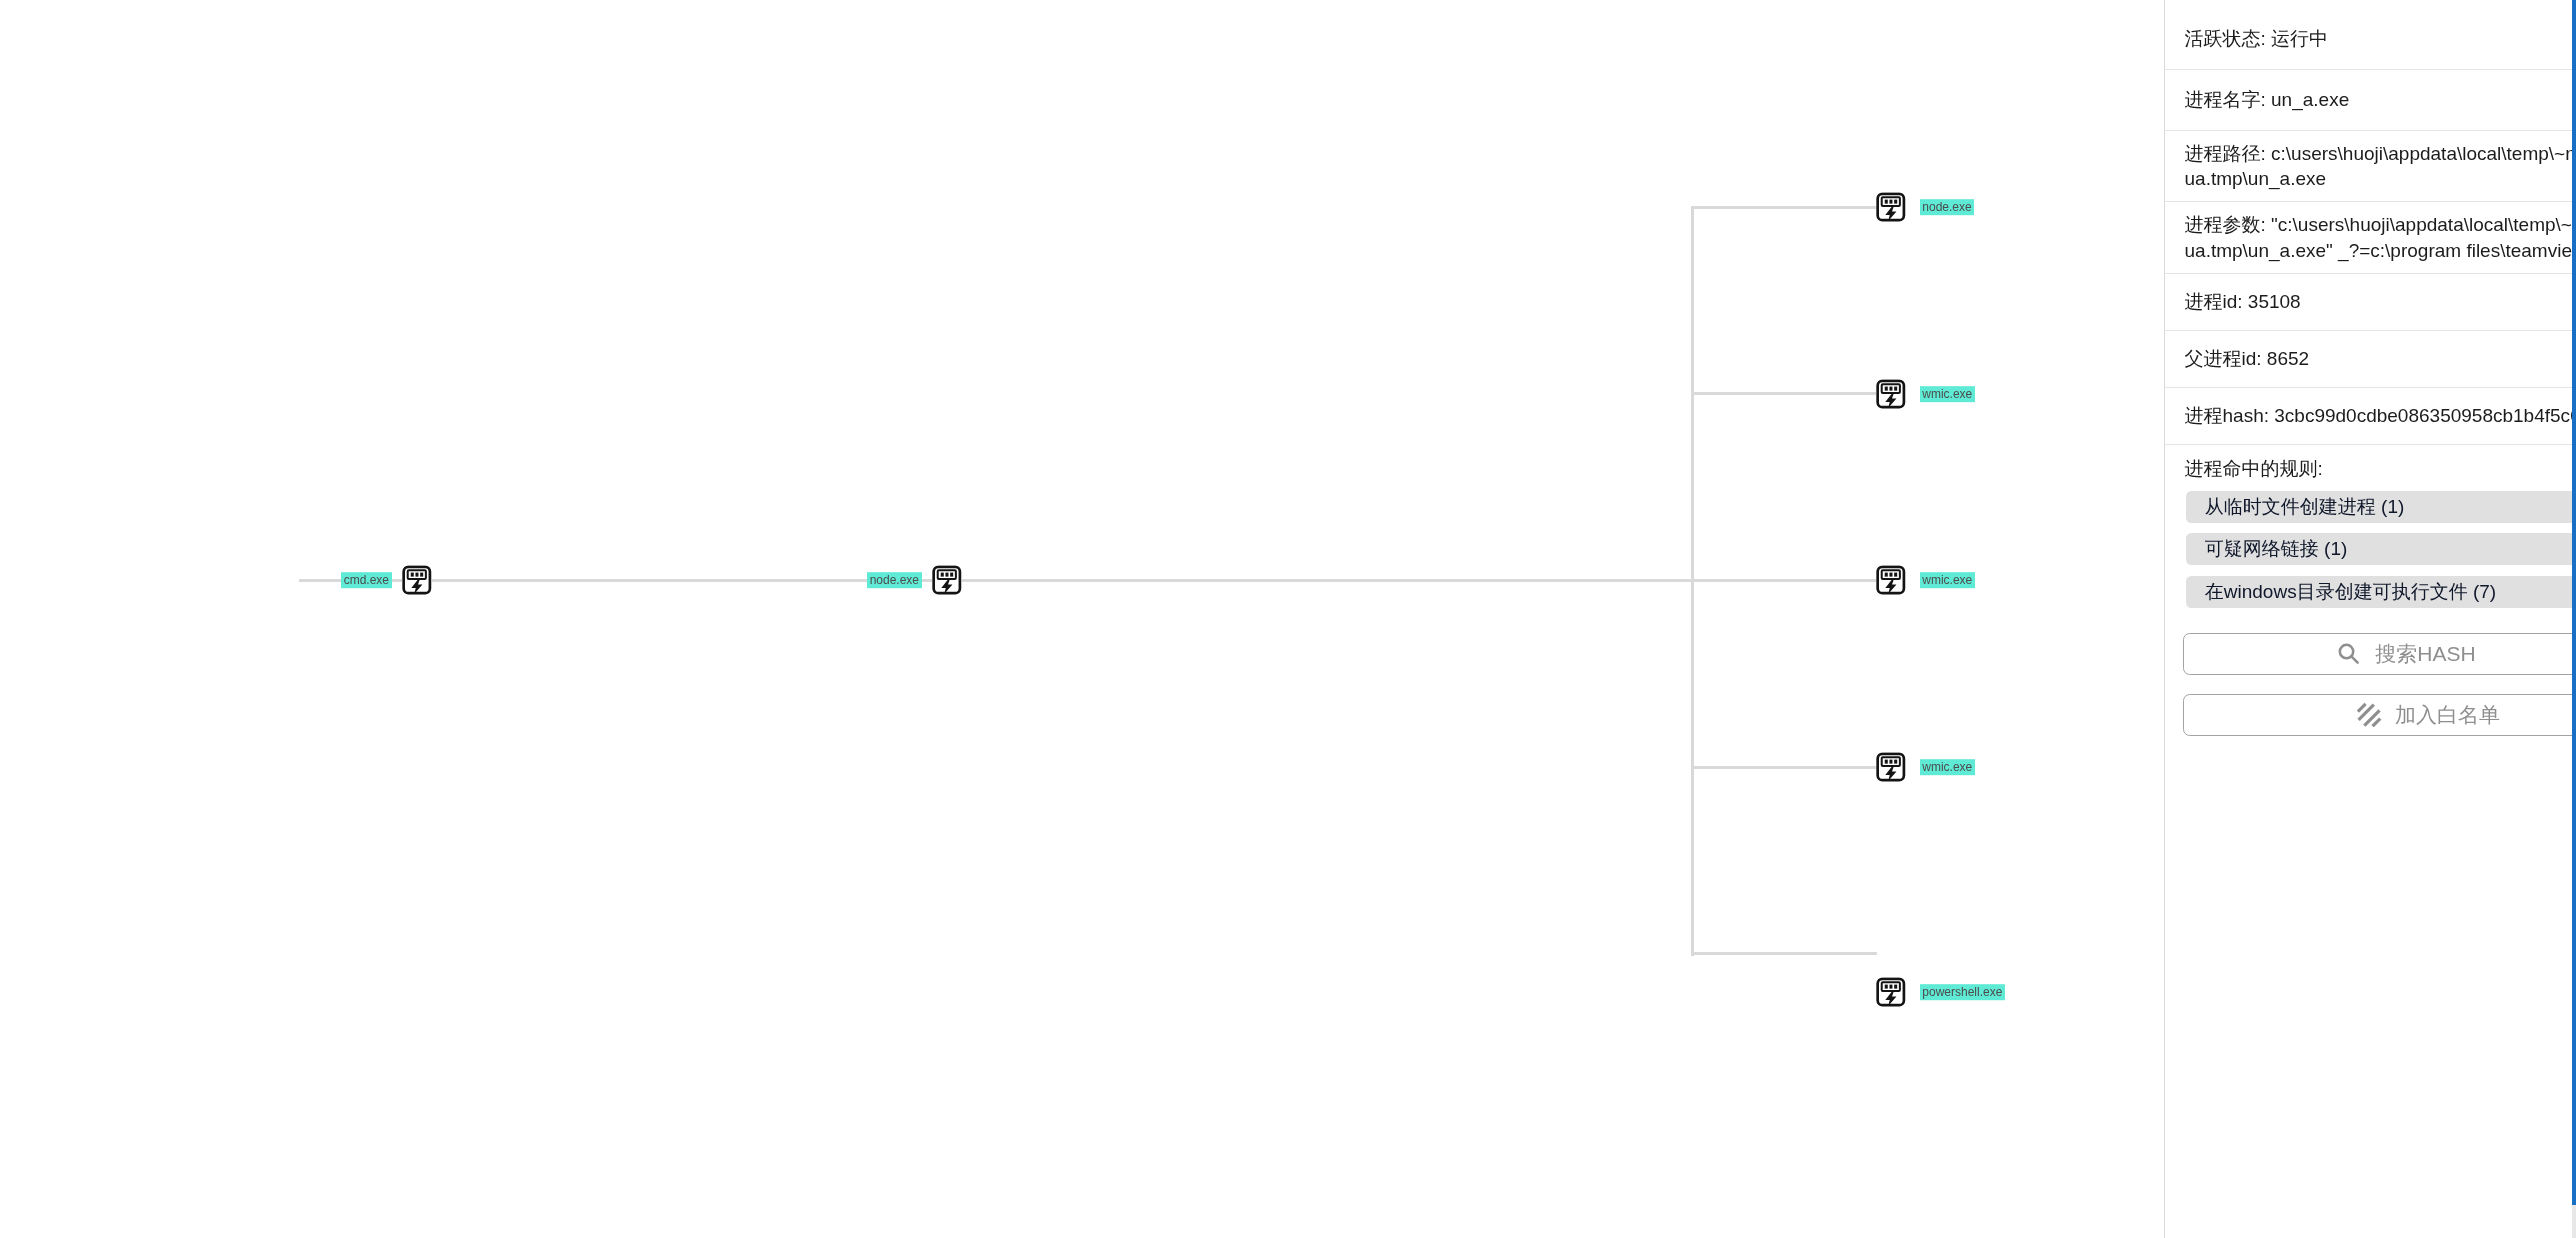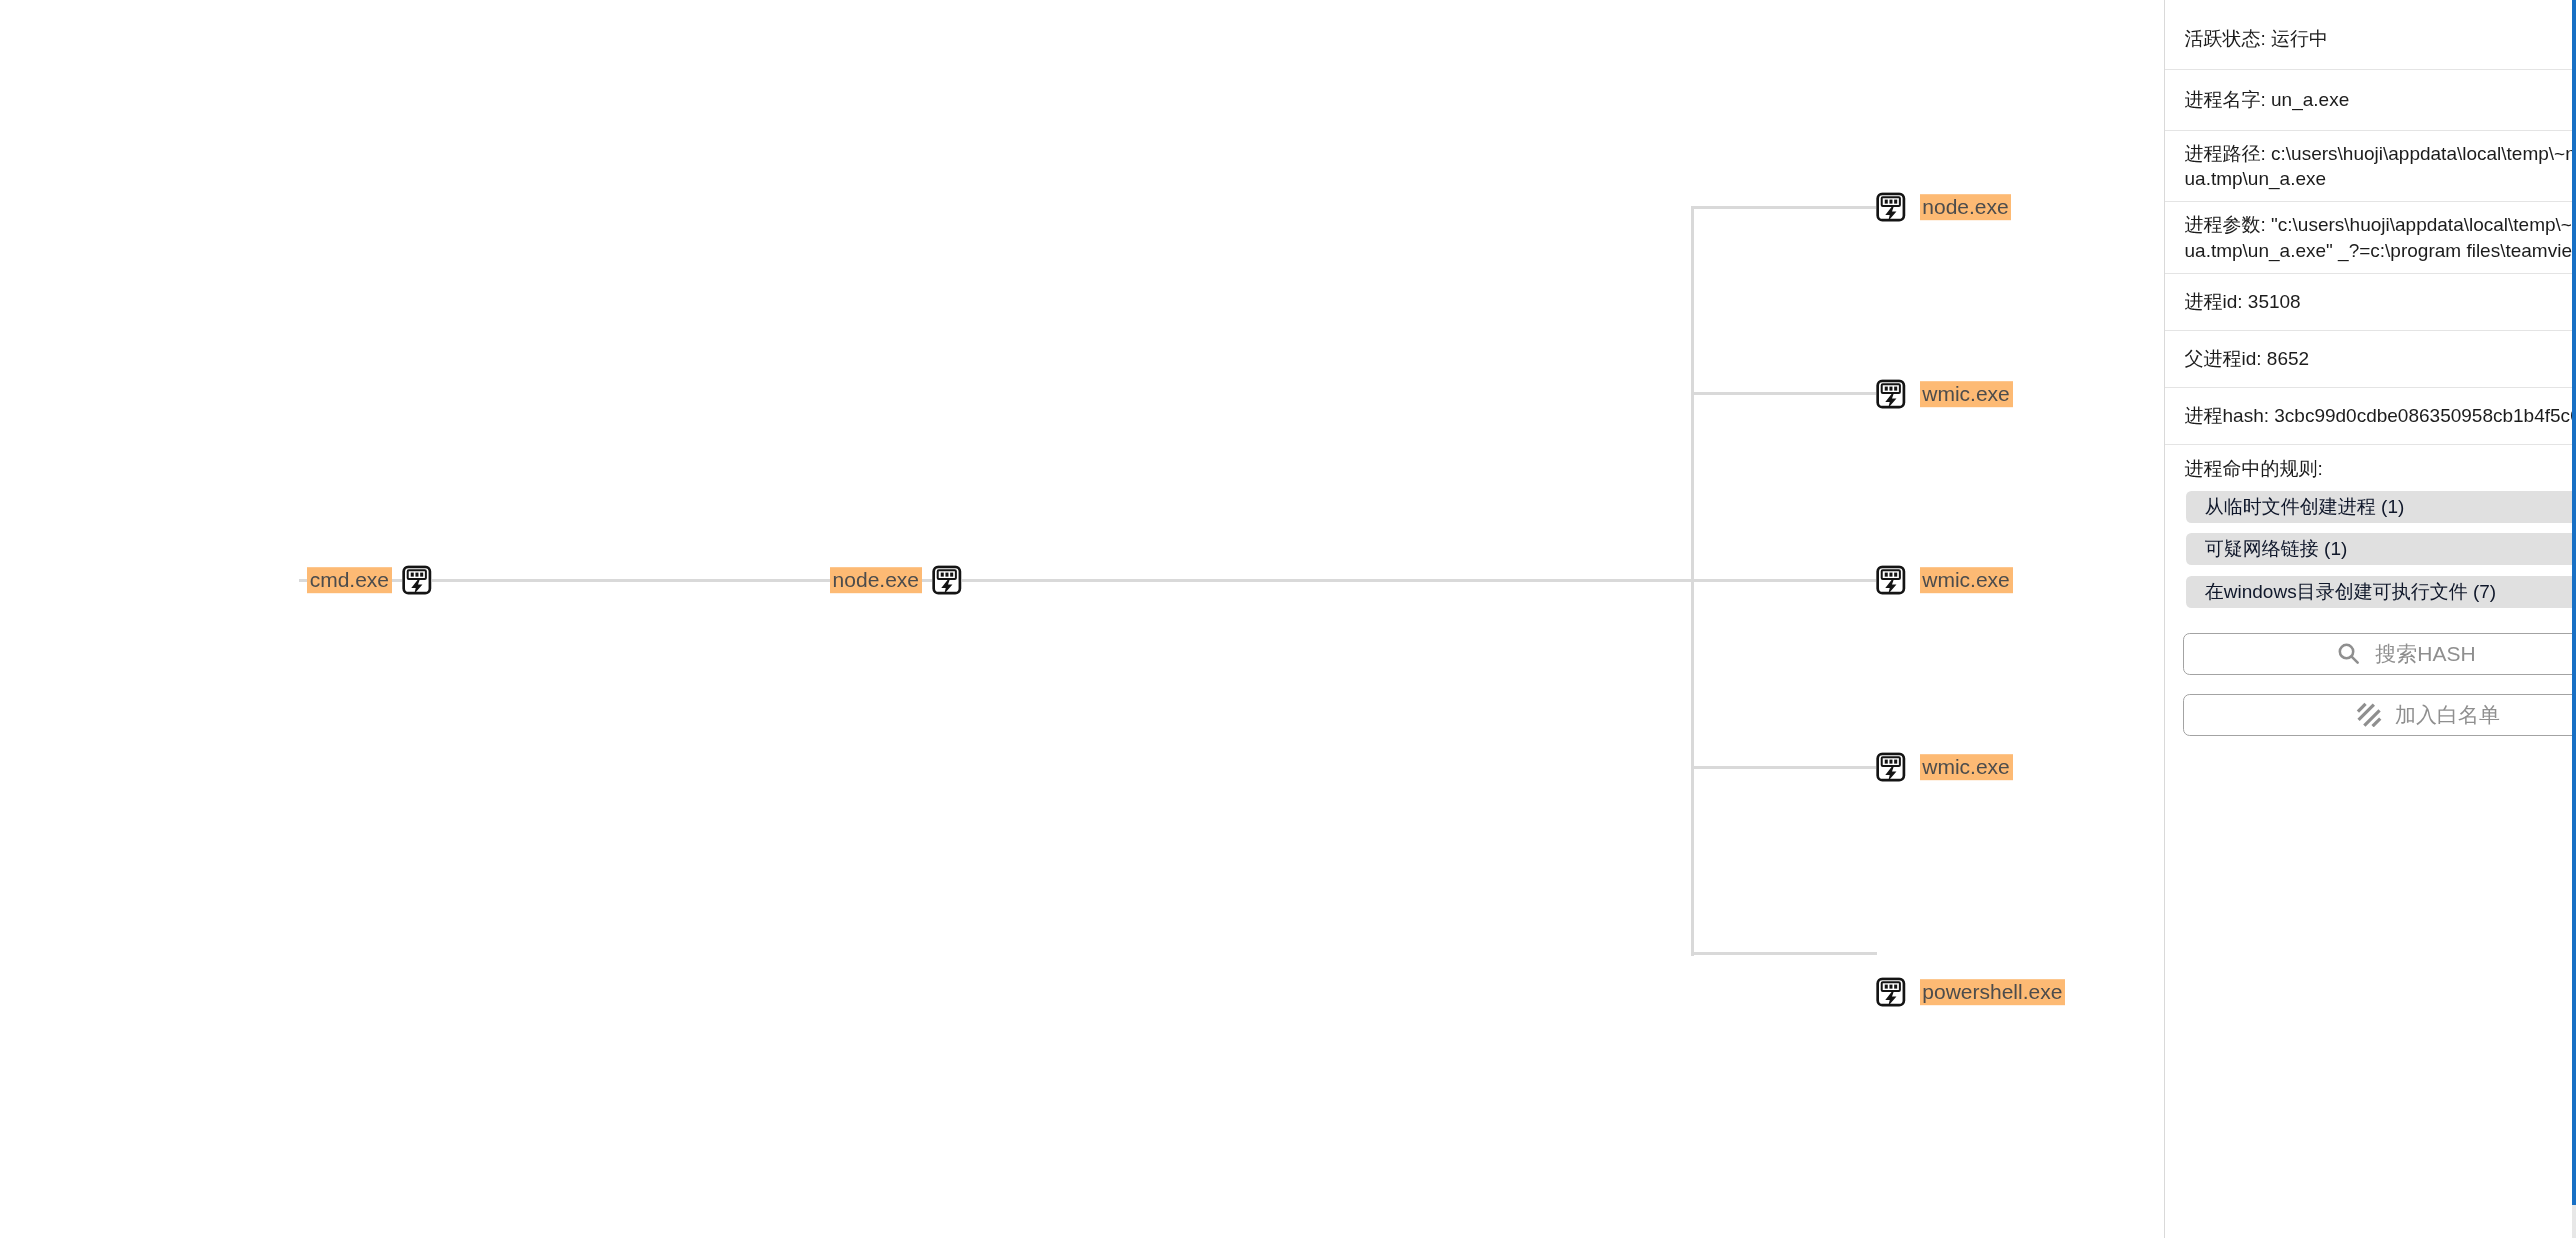--- a/index.html
+++ b/index.html
@@ -6,21 +6,21 @@
   html,body { width:2576px; height:1239px; background:#ffffff; overflow:hidden;
               font-family:"Liberation Sans","DejaVu Sans",sans-serif; }
 
   
   .canvas { position:absolute; left:0; top:0; width:2164px; height:1239px; background:#fff; }
   .edge { position:absolute; background:#d9d9d9; }
   .tnode { position:absolute; display:flex; align-items:center; transform:translateY(-50%); }
   .tnode.parent { flex-direction:row; justify-content:flex-end; }
   .tnode .gap { width:10.7px; flex:0 0 auto; }
   .tnode.child .gap { width:14px; }
-  .tlabel { font-size:21px; color:#4c4c4c; white-space:nowrap; background:#fdba74; padding:1.3px 2.7px; }
+  .tlabel { font-size:12px; color:#4c4c4c; white-space:nowrap; background:#5eead4; padding:1.3px 2.7px; }
   .picon { flex:0 0 auto; background:#fff; }
 
   
   .panel { position:absolute; left:2164px; top:0; width:484px; height:1239px;
            background:#fff; border-left:1.3px solid #d9d9d9; color:#1c1c1c; }
   .prow { width:100%; border-bottom:1.3px solid #e4e4e4; display:flex; flex-direction:column;
           justify-content:center; padding:0 19px 0 19.5px; font-size:19px; line-height:25.5px; }
   .r1{height:70px; padding-top:9.4px;} .r2{height:61px;} .r3{height:71px;} .r4{height:72px;}
   .r5{height:57px;} .r6{height:57px;} .r7{height:57px;} .r8{height:58px;}
   .pline { white-space:nowrap; overflow:hidden; }

